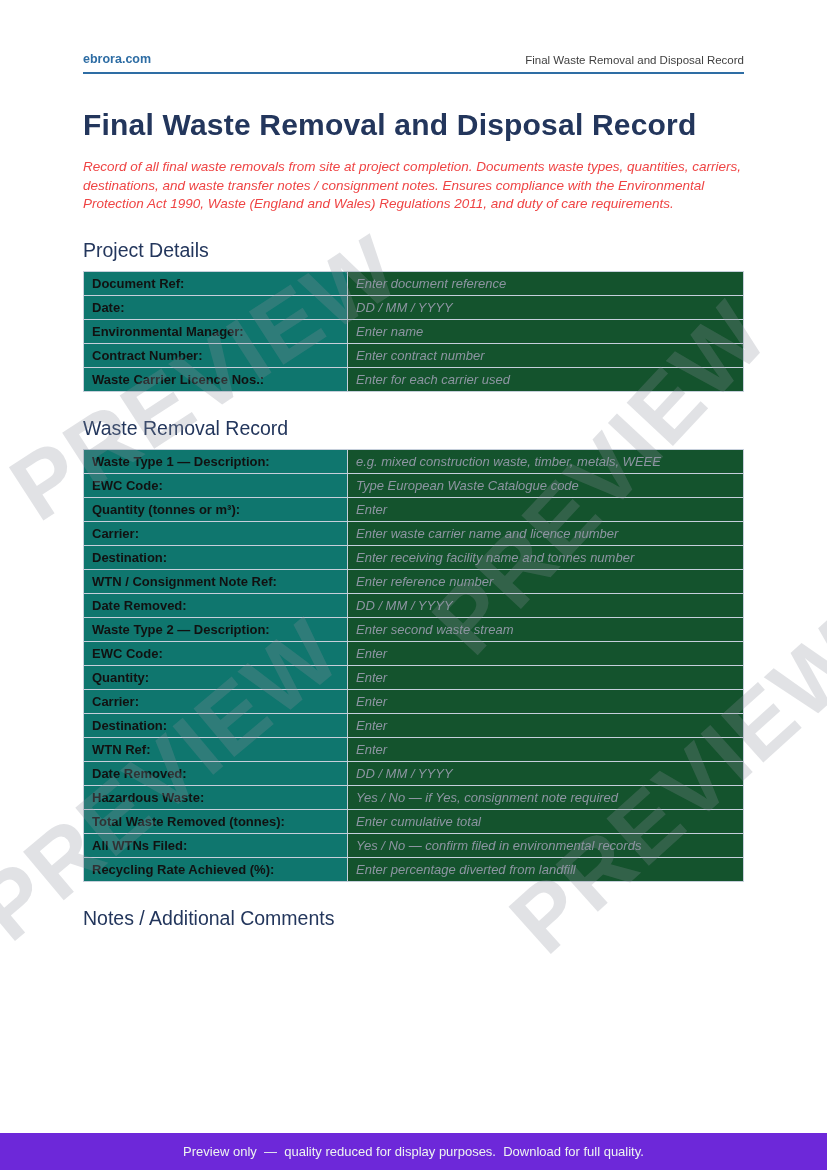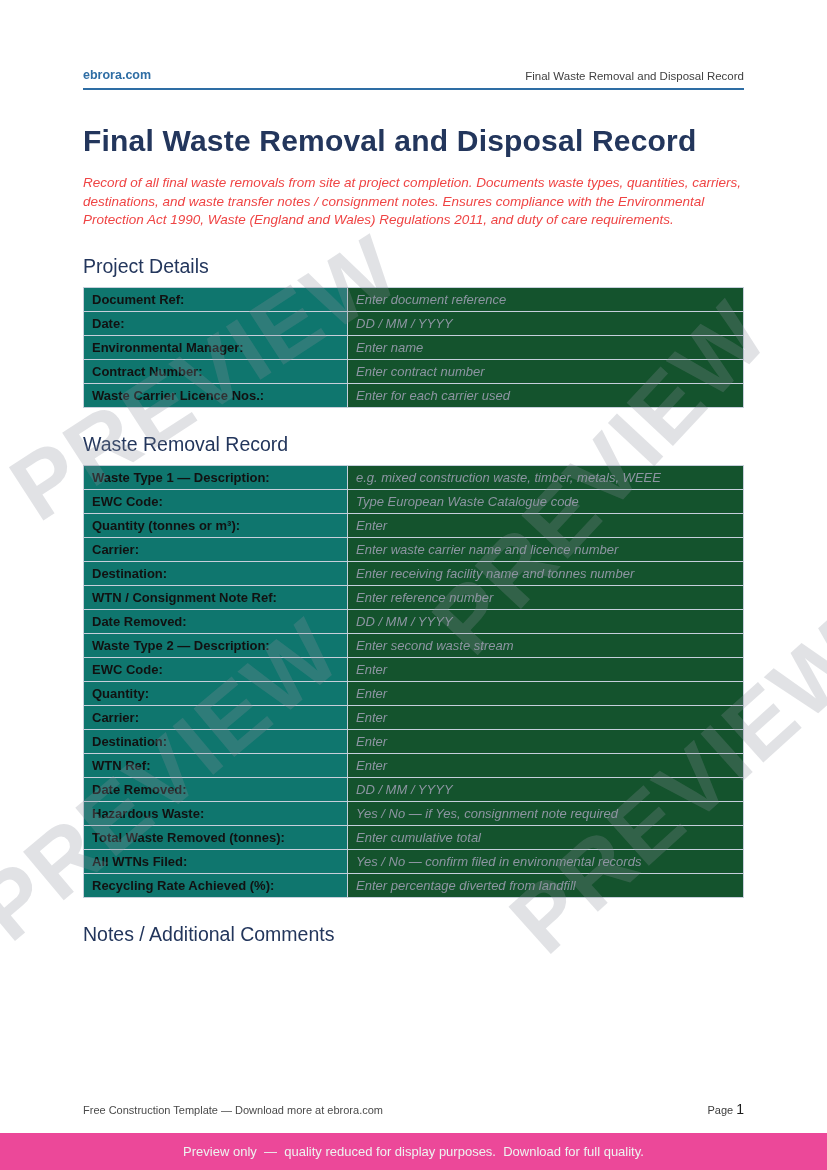--- a/index.html
+++ b/index.html
@@ -15,21 +15,21 @@
     margin: 0 auto;
   }
 
   .content { margin: 0 83px; position: relative; z-index: 1; }
 
   
   .doc-header {
     display: flex;
     justify-content: space-between;
     align-items: flex-end;
-    padding-top: 68px;
+    padding-top: 52px;
     padding-bottom: 6px;
     border-bottom: 2px solid #2e6da4;
   }
   .site-link {
     color: #2e6da4;
     font-weight: bold;
     font-size: 12.5px;
     text-decoration: none;
   }
   .header-doc-title {
@@ -106,21 +106,21 @@
     z-index: 1;
   }
   .page-indicator { color: #3c3c3c; }
   .page-number { font-size: 14px; color: #1d1d1d; margin-left: 3px; }
 
   
   .preview-bar {
     position: absolute;
     left: 0; right: 0; bottom: 0;
     height: 37px;
-    background: #ec4899;
+    background: #6d28d9;
     color: #eef4f1;
     font-size: 13px;
     line-height: 37px;
     text-align: center;
     white-space: pre;
     z-index: 4;
   }
 
   
   .watermark {
@@ -253,24 +253,20 @@
           <tr>
             <td class="cell-label">Recycling Rate Achieved (%):</td>
             <td class="cell-value">Enter percentage diverted from landfill</td>
           </tr>
         </tbody>
     </table>
 
     <h2 class="section-heading">Notes / Additional Comments</h2>
   </div>
 
-  <div class="doc-footer">
-    <span>Free Construction Template — Download more at ebrora.com</span>
-    <span class="page-indicator"><span>Page</span><span class="page-number">1</span></span>
-  </div>
 
   <span class="watermark wm-1">PREVIEW</span>
   <span class="watermark wm-2">PREVIEW</span>
   <span class="watermark wm-3">PREVIEW</span>
   <span class="watermark wm-4">PREVIEW</span>
 
   <div class="preview-bar">Preview only  —  quality reduced for display purposes.  Download for full quality.</div>
 
 </div>
 

